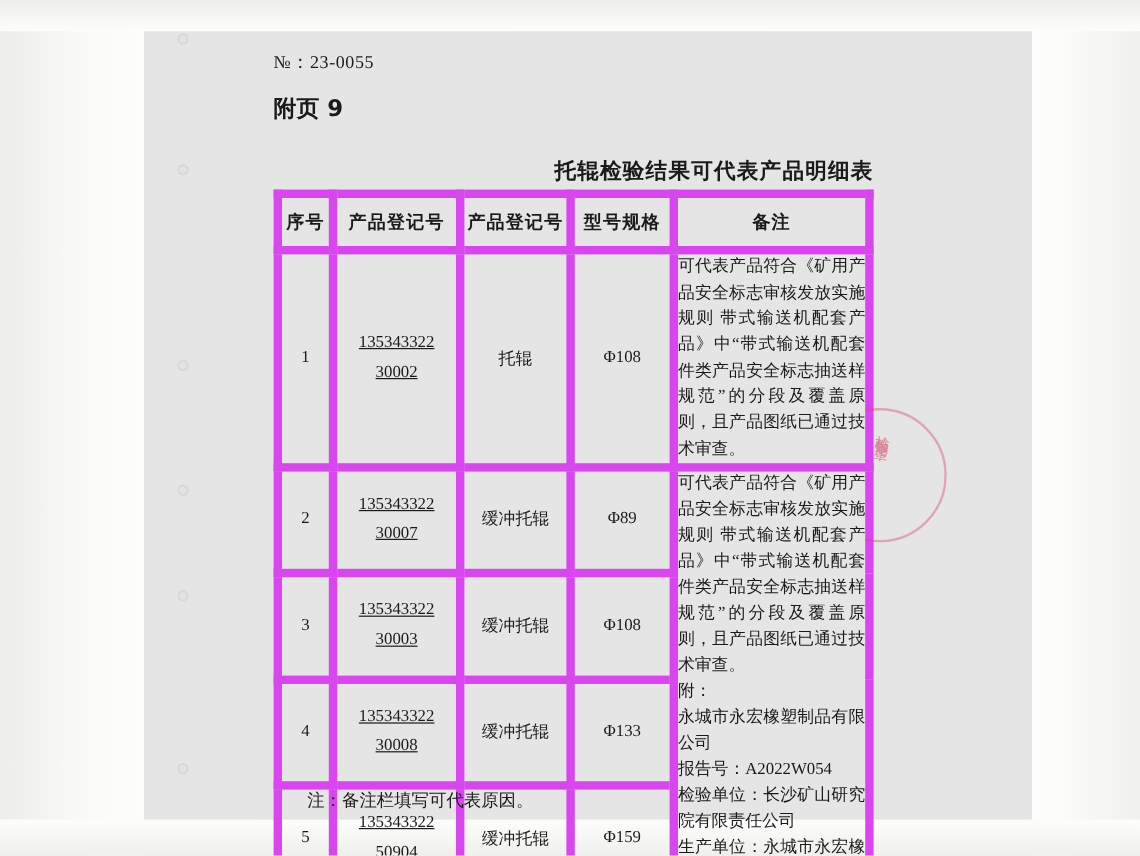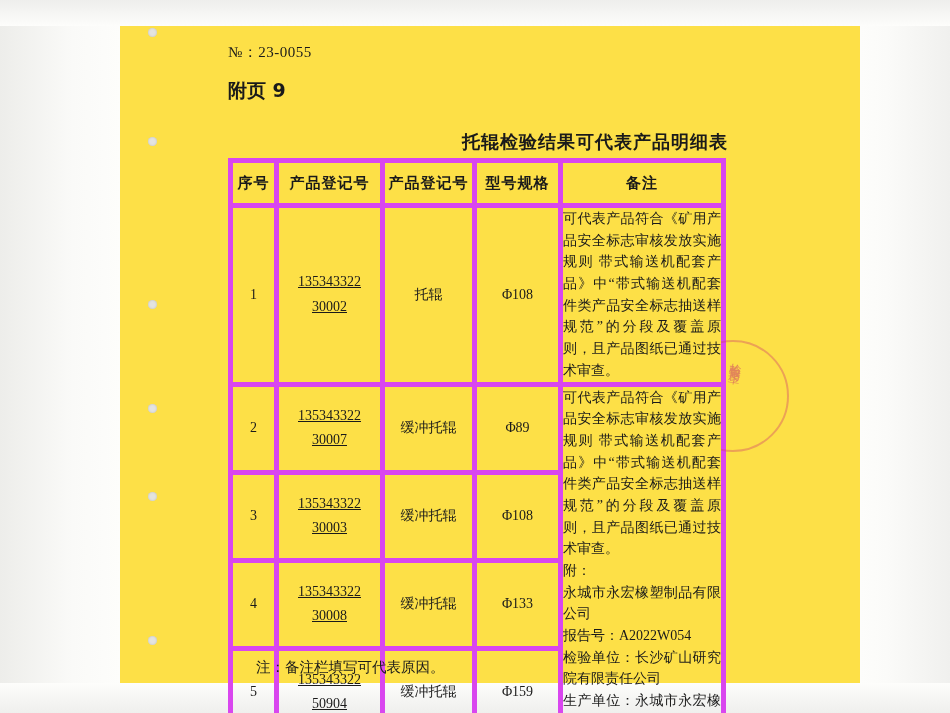--- a/index.html
+++ b/index.html
@@ -11,21 +11,21 @@
     height: 713px;
     background: #fdfdfb;
     font-family: "Liberation Serif", serif;
     color: #1a1a1a;
     position: relative;
     overflow: hidden;
   }
   .page {
     position: absolute;
     inset: 0;
-    background: #fde047;
+    background: #e5e5e5;
   }
   
   .scan-shade-left {
     position: absolute;
     left: 0; top: 0; bottom: 0;
     width: 120px;
     background: linear-gradient(to right, #ededea 0%, #fafaf8 60%, #fdfdfb 100%);
     pointer-events: none;
   }
   .scan-shade-right {
@@ -95,21 +95,21 @@
 
   table.main {
     position: absolute;
     left: 228px;
     top: 158px;
     width: 493px;
     border-collapse: collapse;
     table-layout: fixed;
   }
   table.main td, table.main th {
-    border: 5px solid #d946ef;
+    border: 7px solid #d946ef;
     font-size: 14px;
     font-family: "Liberation Serif", serif;
     padding: 0;
     vertical-align: middle;
   }
   table.main th {
     font-weight: bold;
     height: 40px;
     font-size: 15px;
     letter-spacing: 1px;

